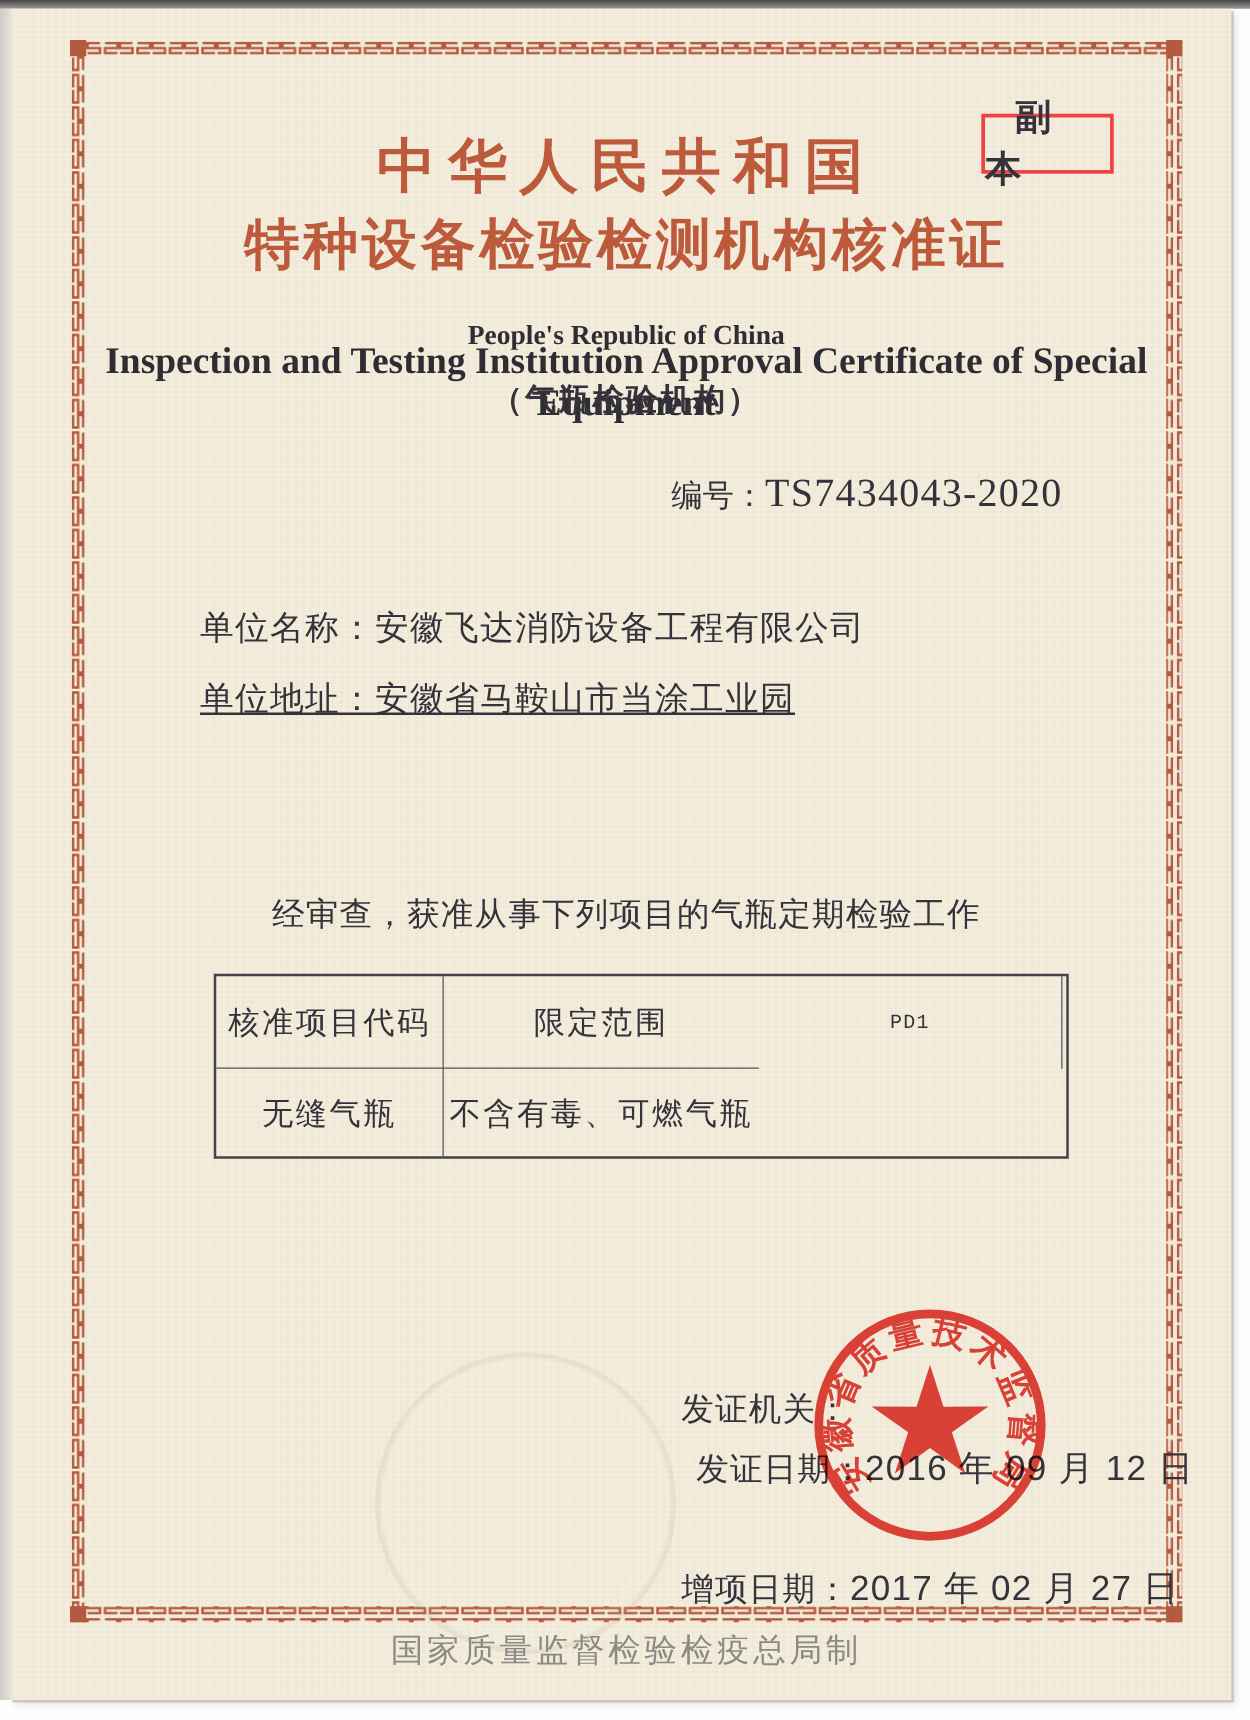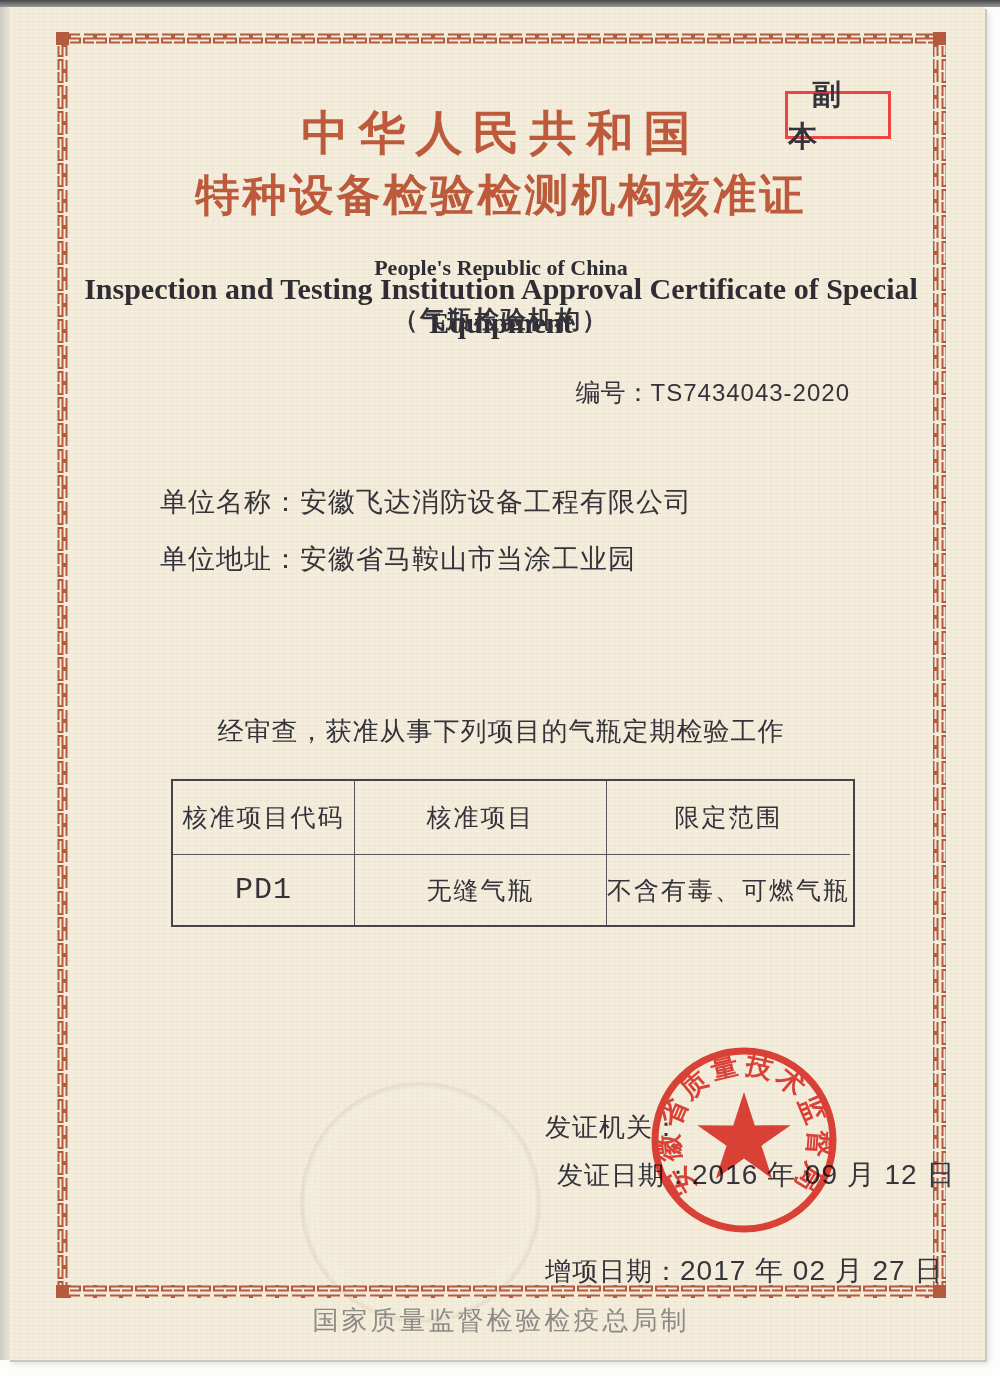--- a/index.html
+++ b/index.html
@@ -27,36 +27,36 @@
             font-family:"Liberation Serif",serif;font-weight:700;}
   .e1{top:224px;font-size:30px;margin-top:48px;}
   .e2{top:255px;font-size:22px;}
   .subtitle{left:56px;top:303px;width:890px;text-align:center;font-size:25px;
             font-weight:600;letter-spacing:2px;}
   .copy-box{left:785px;top:91px;width:100px;height:42px;border:3px solid #ef4444;
             display:flex;align-items:center;justify-content:center;
             font-size:29px;font-weight:700;letter-spacing:24px;
             text-indent:24px;line-height:42px;}
   .certno{right:150px;top:376px;font-size:25px;}
-  .certno .num{font-family:Liberation Sans, sans-serif;font-size:24px;letter-spacing:1px;margin-top:31px;}
+  .certno .num{font-family:Liberation Serif, serif;font-size:32px;letter-spacing:1px;margin-top:31px;}
   .field{font-size:27px;letter-spacing:1px;}
   .fname{left:160px;top:484px;}
-  .faddr{left:160px;top:541px;}
+  .faddr{left:160px;top:541px;text-decoration:underline;}
   .statement{left:56px;top:714px;width:890px;text-align:center;
              font-size:26px;letter-spacing:1px;}
   
   .scope-table{left:171px;top:779px;width:680px;border:2.5px solid #44434b;
                display:grid;grid-template-columns:182px 252px 243px;
                grid-template-rows:74px 70px;background:transparent;}
   .cell{display:flex;align-items:center;justify-content:center;
         font-size:25px;letter-spacing:2px;color:#34333b;
         border-right:1.5px solid #55545c;border-bottom:1.5px solid #55545c;}
   .cell.last-col{border-right:none;}
   .cell.last-row{border-bottom:none;}
-  .cell .mono{font-family:"Liberation Mono",monospace;font-size:30px;letter-spacing:1px;}
+  .cell .mono{font-family:"Liberation Mono",monospace;font-size:16px;letter-spacing:1px;}
   
   .b-line{font-size:26px;letter-spacing:1px;white-space:nowrap;}
   .l1{left:148px;top:1110px;}
   .l2{left:148px;top:1156px;}
   .r1{left:545px;top:1110px;}
   .r2{left:557px;top:1156px;}
   .r3{left:545px;top:1214px;margin-top:38px;}
   .dnum{font-family:"Liberation Sans",sans-serif;font-size:28px;color:#35343c;
         letter-spacing:1px;}
   .footer-note{left:56px;top:1303px;width:890px;text-align:center;color:#8b8a84;
@@ -112,21 +112,20 @@
     <span>单位名称：</span><span>安徽飞达消防设备工程有限公司</span>
   </div>
   <div class="abs field faddr ink">
     <span>单位地址：</span><span>安徽省马鞍山市当涂工业园</span>
   </div>
 
   <div class="abs statement ink">经审查，获准从事下列项目的气瓶定期检验工作</div>
 
   <div class="abs scope-table">
     <div class="cell">核准项目代码</div>
-    <div class="cell">核准项目</div>
     <div class="cell last-col">限定范围</div>
     <div class="cell last-row">
       <span class="mono">PD1</span>
     </div>
     <div class="cell last-row">无缝气瓶</div>
     <div class="cell last-row last-col">不含有毒、可燃气瓶</div>
   </div>
 
   <div class="abs emboss"></div>
 

